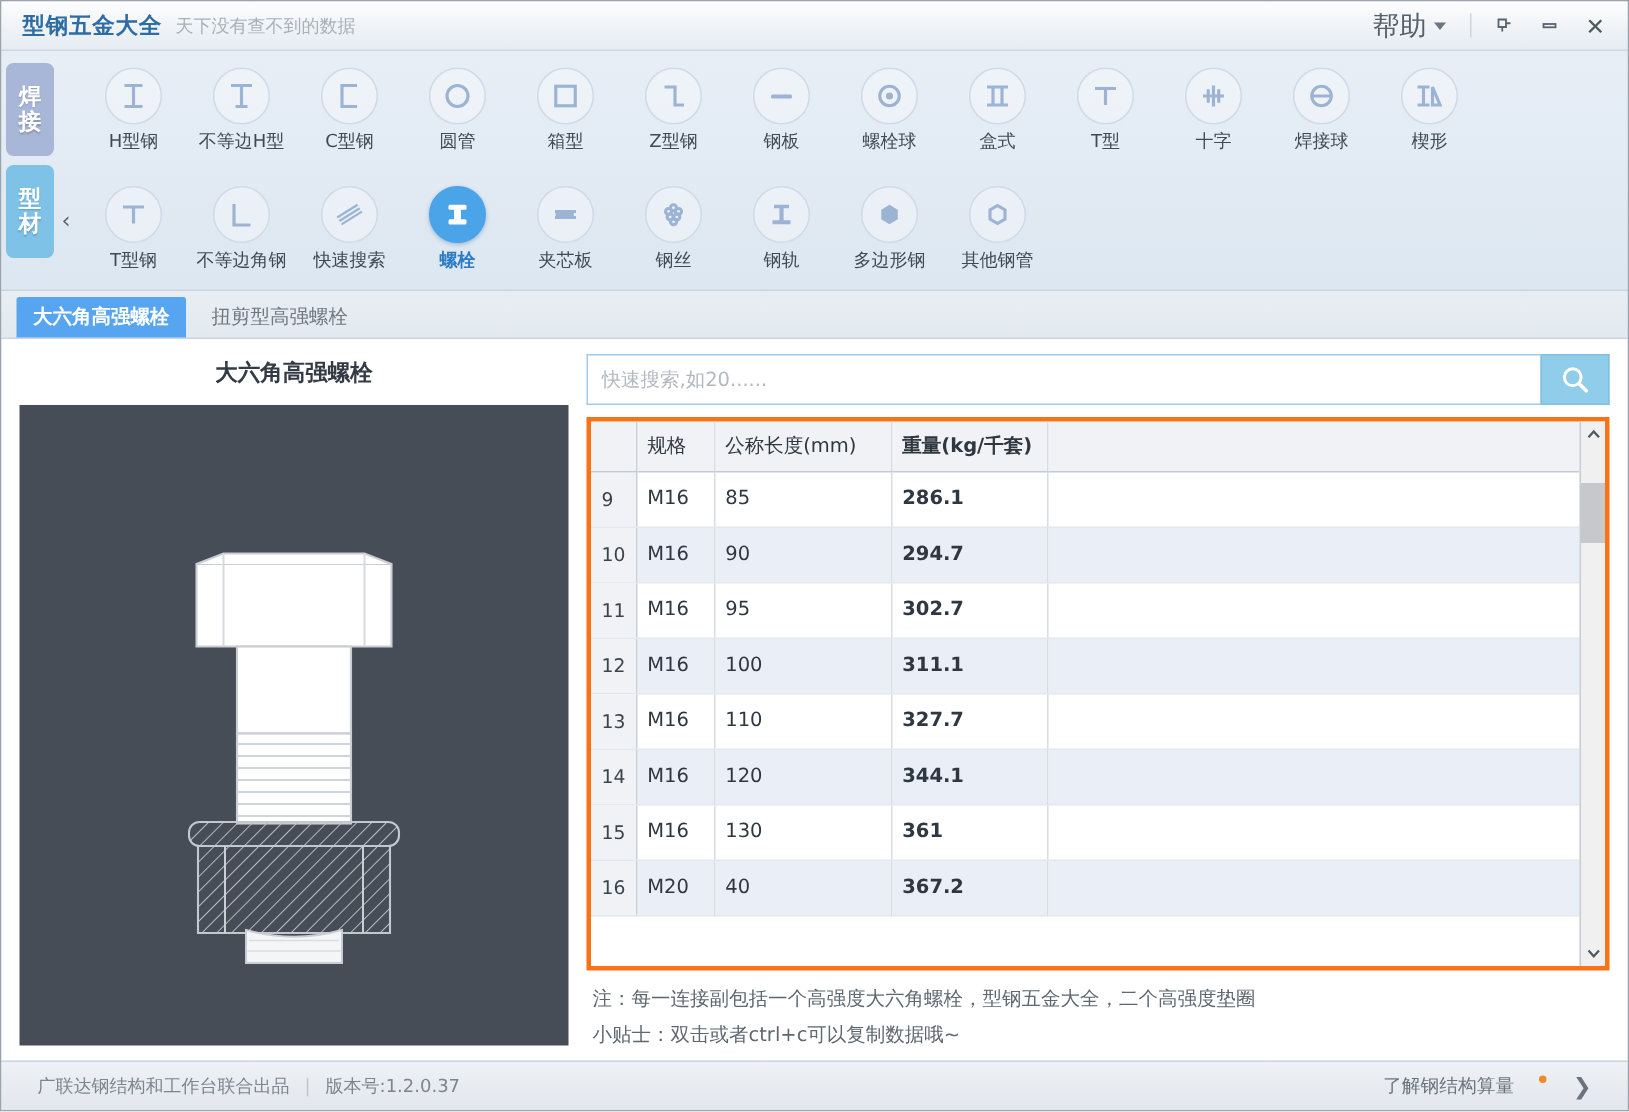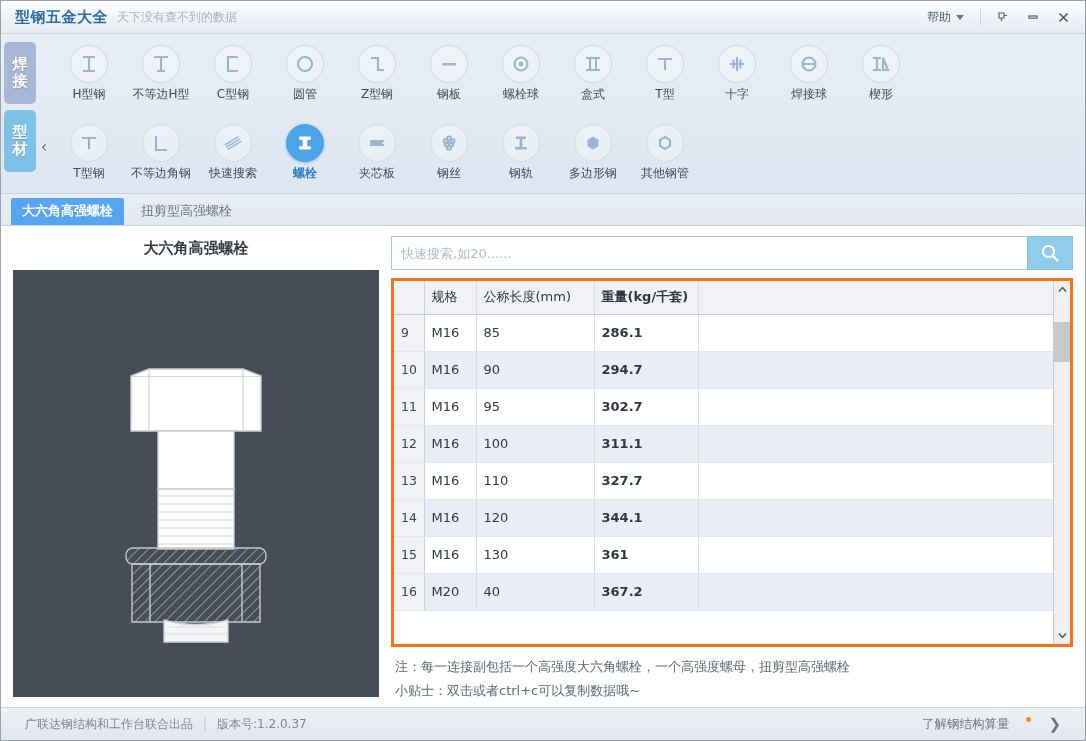--- a/index.html
+++ b/index.html
@@ -24,21 +24,21 @@
   .app-title {
     font-size: 15px; font-weight: bold; color: #2e6da4;
     letter-spacing: .5px;
   }
   .app-subtitle {
     font-size: 12px; color: #a8b0b8; margin-left: 9px;
   }
   .titlebar-spacer { flex: 1; }
   .help-btn {
     display: flex; align-items: center; gap: 5px;
-    font-size: 12px; color: #55606b; padding: 3px 8px; cursor: default;
+    font-size: 18px; color: #55606b; padding: 3px 8px; cursor: default;
   }
   .caret-down {
     width: 0; height: 0; border-left: 4px solid transparent;
     border-right: 4px solid transparent; border-top: 5px solid #6b7680;
   }
   .tb-sep { width: 1px; height: 16px; background: #ccd4dc; margin: 0 8px; }
   .win-btns { display: flex; align-items: center; gap: 2px; }
   .win-btn {
     width: 28px; height: 24px; display: flex; align-items: center;
     justify-content: center; cursor: default;
@@ -271,20 +271,28 @@
           <span class="icon-circle">
             <svg width="22" height="22" viewBox="0 0 22 22">
                 <circle class="g" cx="11" cy="11" r="7"></circle>
               </svg>
           </span>
           <span class="icon-label">圆管</span>
         </div>
         <div class="icon-item">
           <span class="icon-circle">
             <svg width="22" height="22" viewBox="0 0 22 22">
+                <rect class="g" x="4.5" y="4.5" width="13" height="13"></rect>
+              </svg>
+          </span>
+          <span class="icon-label">箱型</span>
+        </div>
+        <div class="icon-item">
+          <span class="icon-circle">
+            <svg width="22" height="22" viewBox="0 0 22 22">
                 <path class="g" d="M5 5h7v12h6"></path>
               </svg>
           </span>
           <span class="icon-label">Z型钢</span>
         </div>
         <div class="icon-item">
           <span class="icon-circle">
             <svg width="22" height="22" viewBox="0 0 22 22">
                 <rect class="gf" x="4" y="10" width="14" height="2.6" rx="1"></rect>
               </svg>
@@ -576,21 +584,21 @@
           </div>
           <div class="sc-arrow">
             <svg width="9" height="7" viewBox="0 0 9 7">
               <path d="M1 1.6 4.5 5.5 8 1.6" fill="none" stroke="#505860" stroke-width="1.5"></path>
             </svg>
           </div>
         </div>
       </div>
 
       <div class="notes">
-        <div class="note-line">注：每一连接副包括一个高强度大六角螺栓，一个高强度螺母，扭剪型高强螺栓</div>
+        <div class="note-line">注：每一连接副包括一个高强度大六角螺栓，型钢五金大全，二个高强度垫圈</div>
         <div class="note-line">小贴士：双击或者ctrl+c可以复制数据哦~</div>
       </div>
     </div>
   </div>
 
   <div class="statusbar">
     <span class="status-text">广联达钢结构和工作台联合出品</span>
     <span class="status-sep">|</span>
     <span class="status-text">版本号:1.2.0.37</span>
     <span class="status-spacer"></span>

